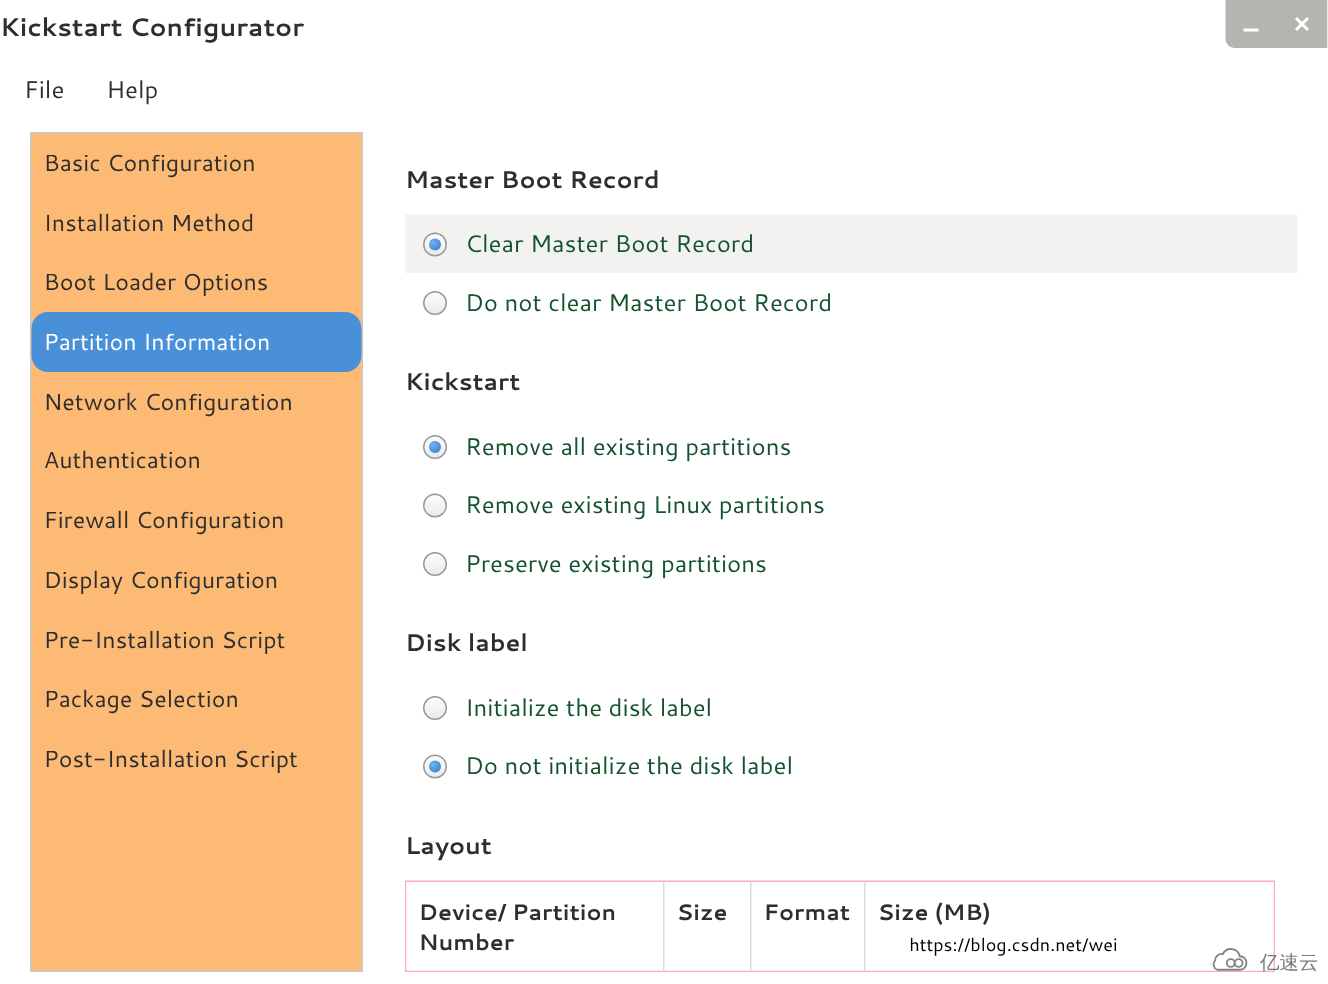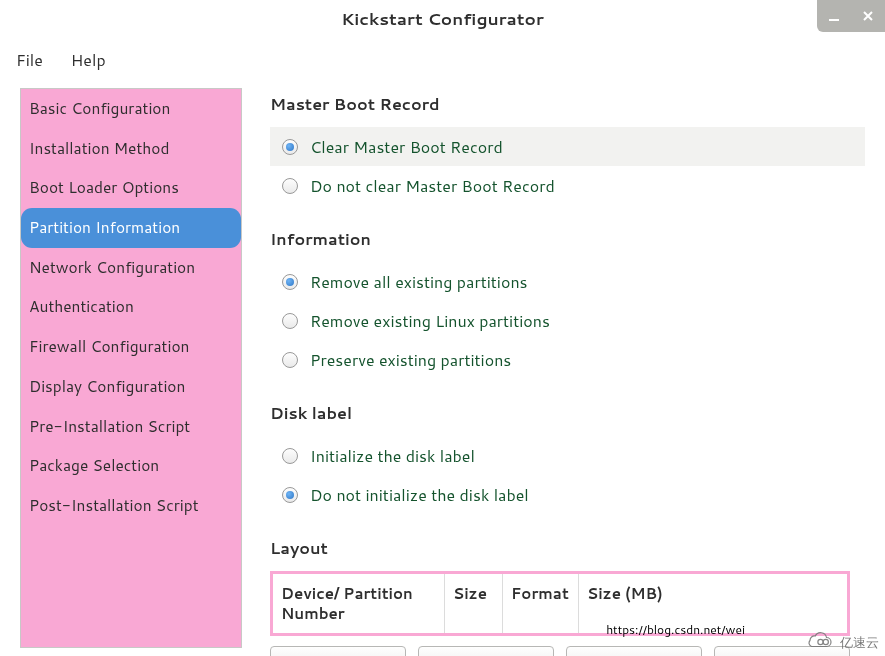--- a/index.html
+++ b/index.html
@@ -10,21 +10,20 @@
       background: #fff;
       width: 885px;
       height: 656px;
       overflow: hidden;
       position: relative;
     }
     .titlebar {
       height: 36px;
       display: flex;
       align-items: center;
-      justify-content: center;
       position: relative;
       background: #fff;
     }
     .titlebar-title {
       font-weight: 700;
       font-size: 17px;
       color: #2e2e2e;
     }
     .wincontrols {
       position: absolute;
@@ -62,21 +61,21 @@
       margin-top: 12px;
     }
     .content {
       display: flex;
       padding: 18px 20px 0 20px;
       gap: 28px;
     }
     .sidebar {
       width: 222px;
       border: 1px solid #c8c8c6;
-      background: #f9a8d4;
+      background: #fdba74;
       height: 560px;
     }
     .sidebar-item {
       padding: 9px 8px;
       font-size: 15.5px;
       color: #2e2e2e;
       cursor: pointer;
       line-height: 1.4;
     }
     .sidebar-item.selected {
@@ -86,21 +85,21 @@
     }
     .main {
       flex: 1;
       padding-top: 0;
     }
     .section-title {
       font-weight: 700;
       font-size: 16px;
       color: #2e2e2e;
       margin-bottom: 12px;
-      margin-top: 4px;
+      margin-top: 20px;
     }
     .section-title.mt { margin-top: 22px; }
     .radio-row {
       display: flex;
       align-items: center;
       padding: 8px 12px;
       gap: 12px;
       cursor: pointer;
     }
     .radio-row.highlight {
@@ -121,21 +120,21 @@
       content: "";
       width: 8px; height: 8px;
       border-radius: 50%;
       background: radial-gradient(circle at 35% 35%, #6fb4f5, #2f77c6);
     }
     .radio-label {
       font-size: 16px;
       color: #14532d;
     }
     .table-wrap {
-      border: 3px solid #f9a8d4;
+      border: 1px solid #f9a8d4;
       margin-top: 12px;
       width: 580px;
     }
     .thead {
       display: flex;
       background: #fff;
     }
     .th {
       padding: 10px 8px;
       font-weight: 700;
@@ -233,21 +232,21 @@
     <div class="section-title">Master Boot Record</div>
     <div class="radio-row highlight">
       <span class="radio checked"></span>
       <span class="radio-label">Clear Master Boot Record</span>
     </div>
     <div class="radio-row">
       <span class="radio"></span>
       <span class="radio-label">Do not clear Master Boot Record</span>
     </div>
 
-    <div class="section-title mt">Information</div>
+    <div class="section-title mt">Kickstart</div>
     <div class="radio-row">
       <span class="radio checked"></span>
       <span class="radio-label">Remove all existing partitions</span>
     </div>
     <div class="radio-row">
       <span class="radio"></span>
       <span class="radio-label">Remove existing Linux partitions</span>
     </div>
     <div class="radio-row">
       <span class="radio"></span>

